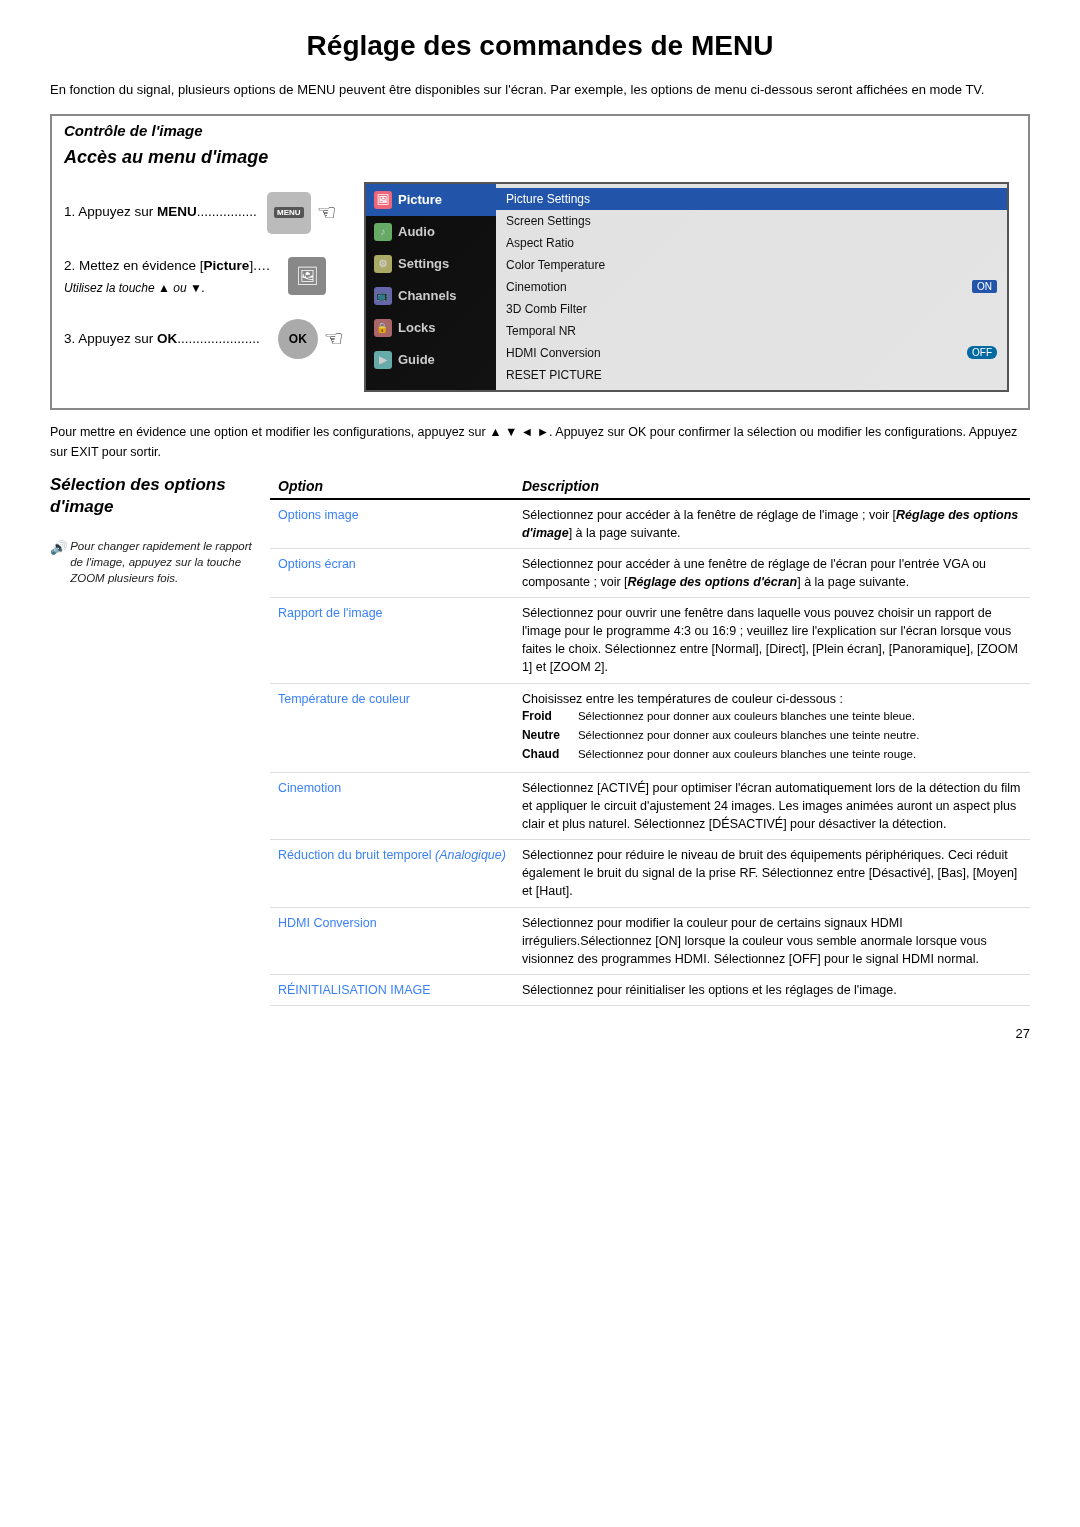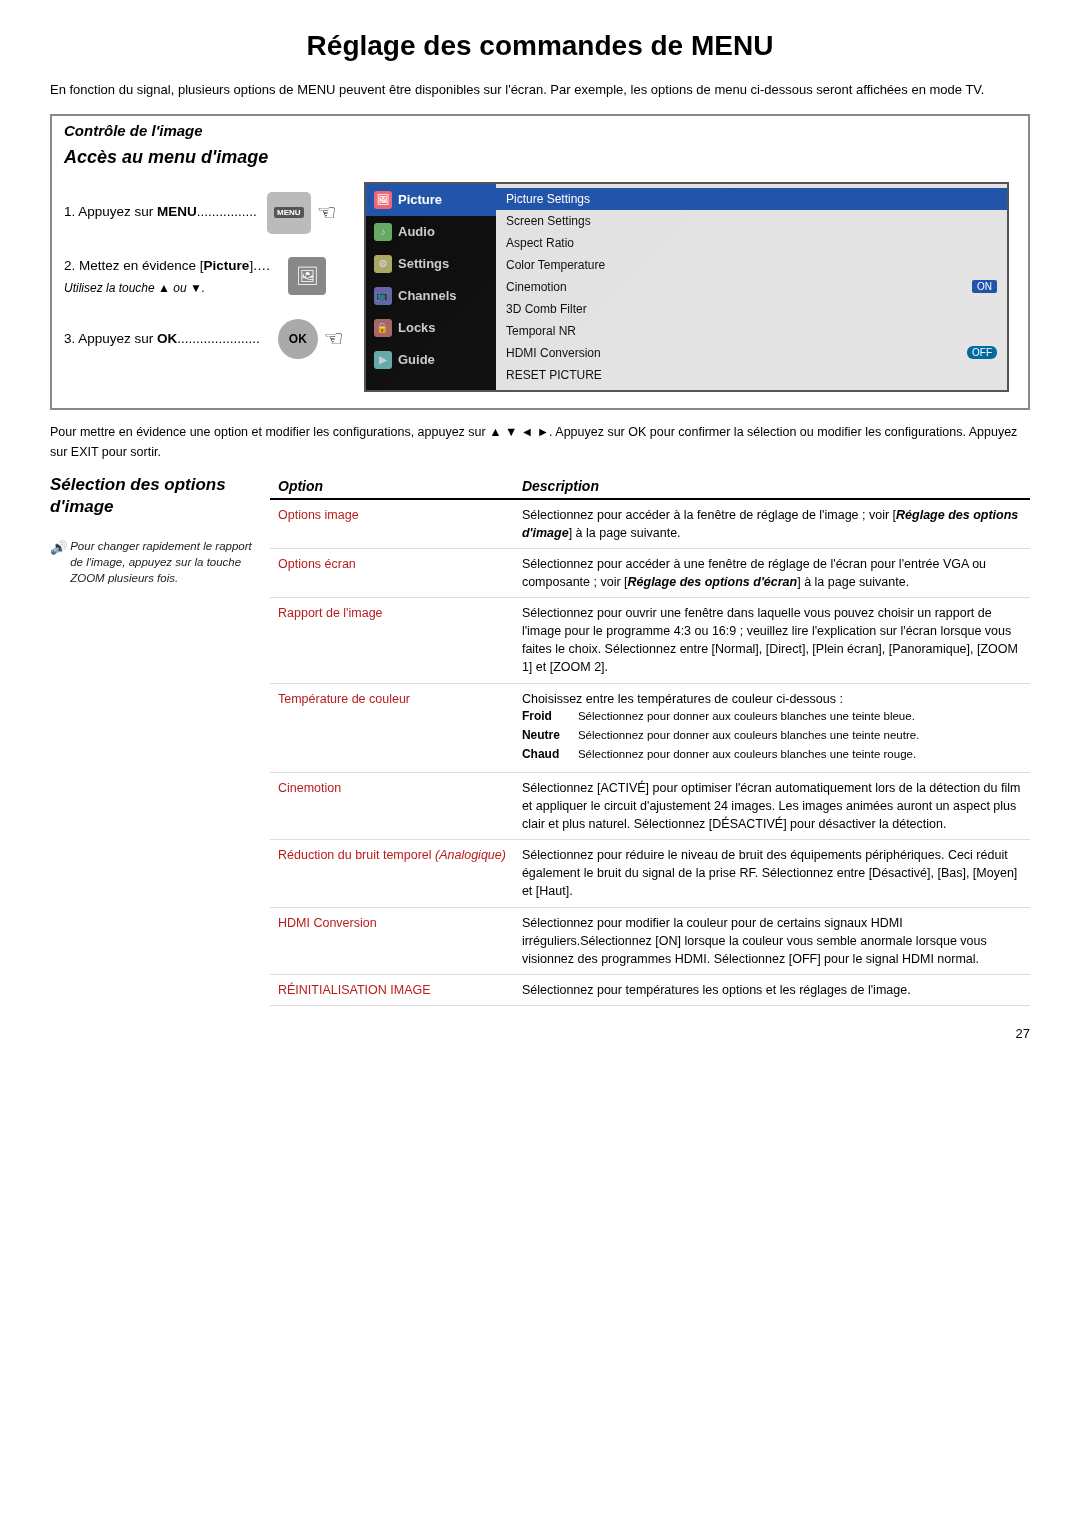--- a/index.html
+++ b/index.html
@@ -242,21 +242,21 @@
       padding: 6px 8px;
       font-size: 12.5px;
       line-height: 1.45;
       border-bottom: 1px solid #ddd;
     }
 
     .options-table td.opt-name {
       font-size: 12.5px;
       white-space: nowrap;
       width: 185px;
-      color: #b91c1c;
+      color: #3b82f6;
     }
 
     .options-table td.opt-desc {
       color: #000;
       margin-left: 12px;
     }
 
     .sub-row {
       display: flex;
       align-items: baseline;
@@ -479,21 +479,21 @@
         <tr>
           <td class="opt-name">HDMI Conversion</td>
           <td class="opt-desc">
             Sélectionnez pour modifier la couleur pour de certains signaux HDMI irréguliers.Sélectionnez [ON] lorsque la couleur vous semble anormale lorsque vous visionnez des programmes HDMI. Sélectionnez [OFF] pour le signal HDMI normal.
           </td>
         </tr>
 
         <tr>
           <td class="opt-name">RÉINITIALISATION IMAGE</td>
           <td class="opt-desc">
-            Sélectionnez pour températures les options et les réglages de l'image.
+            Sélectionnez pour réinitialiser les options et les réglages de l'image.
           </td>
         </tr>
 
       </tbody>
     </table>
   </div>
 </div>
 
 <div class="page-number">27</div>
 

